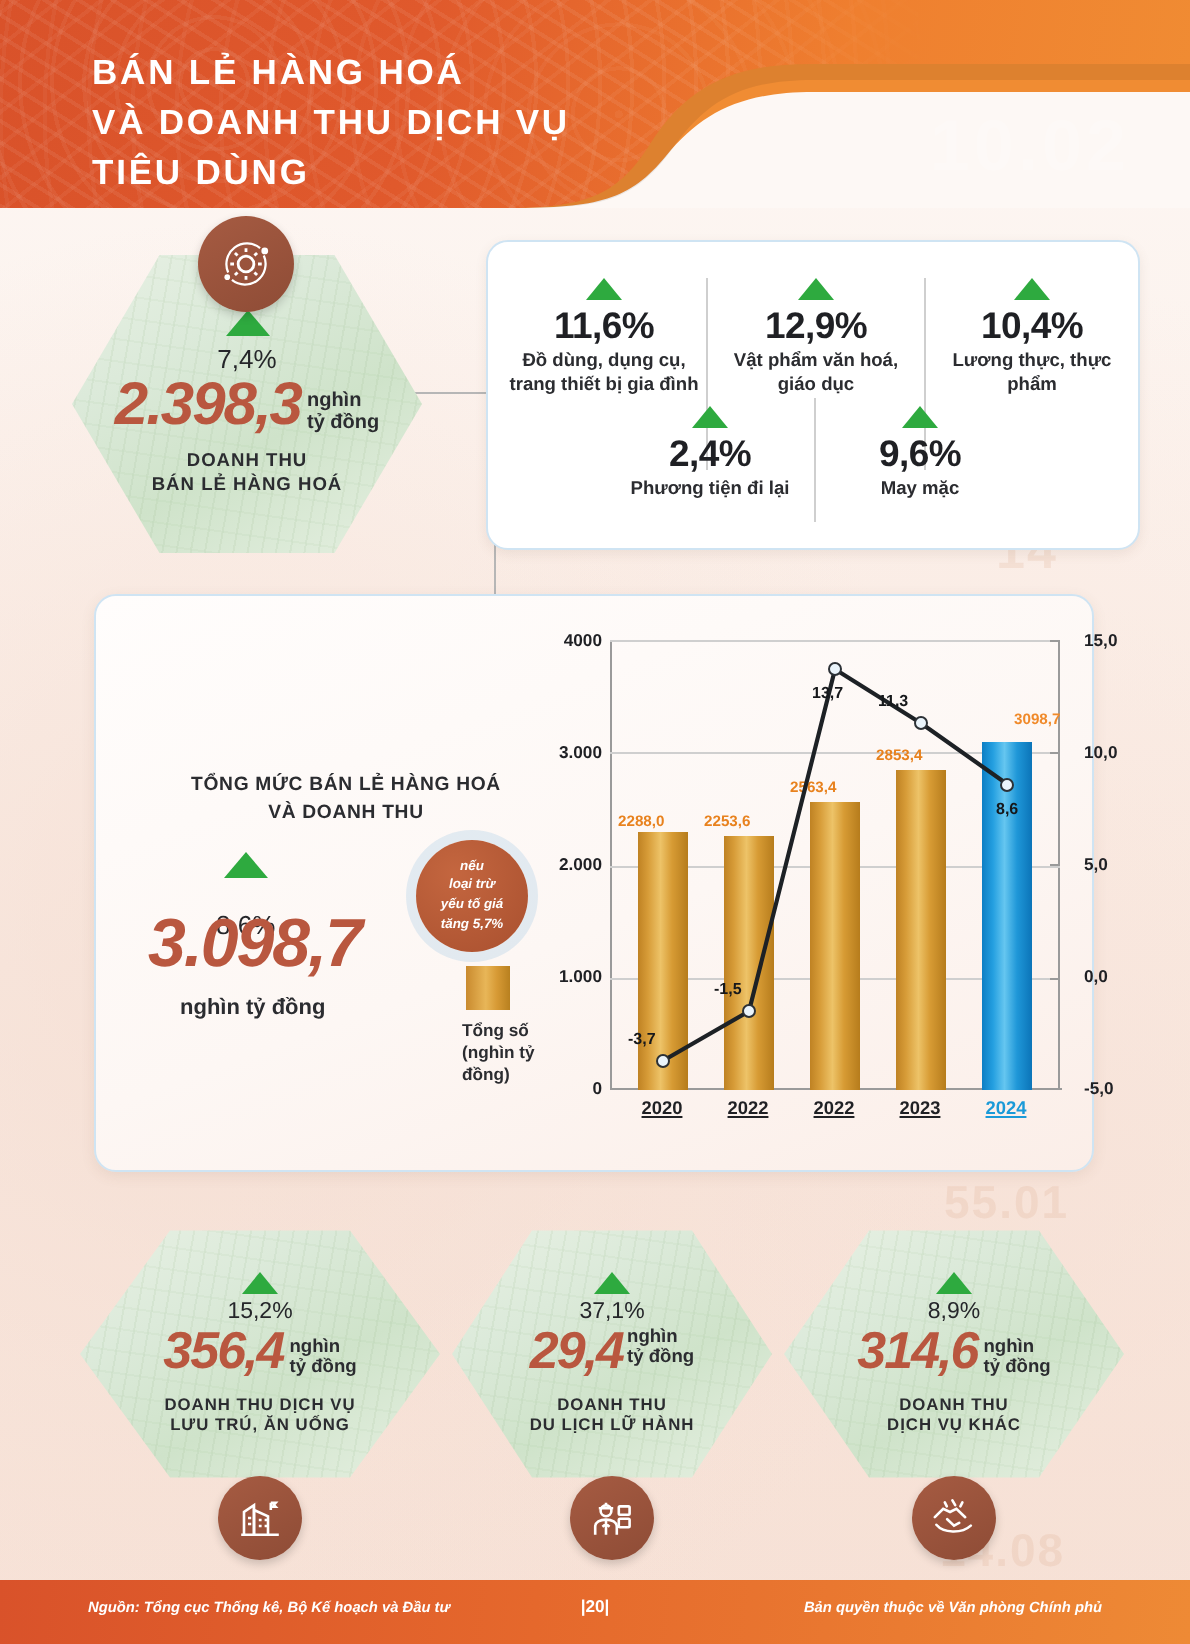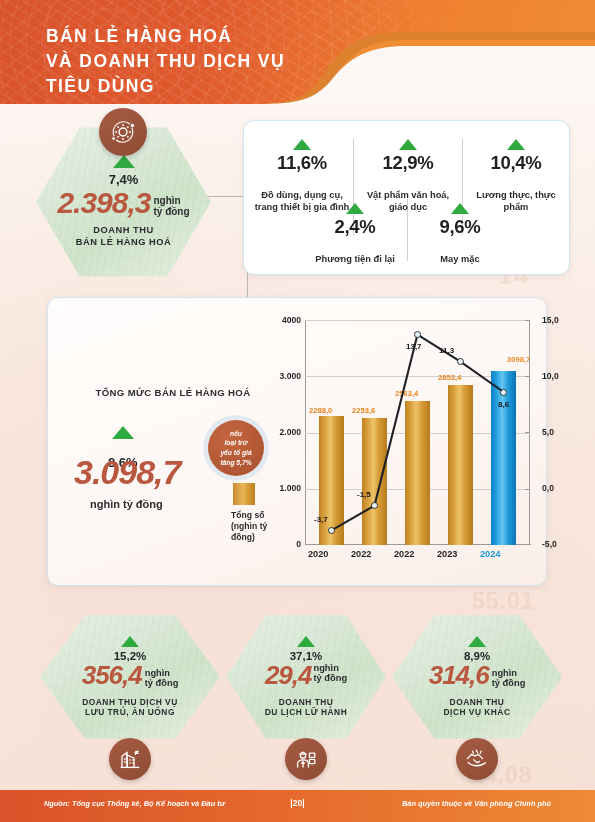--- a/index.html
+++ b/index.html
@@ -43,38 +43,38 @@
     background:linear-gradient(150deg,#e8f1e4 0%,#dceada 30%,#cfe3ca 60%,#e6f0e2 100%);
     display:flex; flex-direction:column; align-items:center; justify-content:center; }
   .hex::after { content:""; position:absolute; inset:0; opacity:.35;
     background:
       repeating-linear-gradient(100deg, rgba(142,180,130,.30) 0 1px, rgba(255,255,255,0) 1px 7px),
       repeating-linear-gradient(8deg, rgba(150,186,138,.22) 0 1px, rgba(255,255,255,0) 1px 11px); }
   .hex > * { position:relative; z-index:2; }
   .tri { width:0;height:0; border-left:11px solid transparent; border-right:11px solid transparent;
     border-bottom:13px solid #2eaa3f; }
   .tri.sm { border-left-width:9px; border-right-width:9px; border-bottom-width:11px; }
-  .pct { font-weight:700; color:#25262a; }
+  .pct { font-weight:400; color:#25262a; }
   .bignum { font-weight:700; color:#b9573f; letter-spacing:-1px; line-height:.95; font-style:italic; }
   .unit { font-weight:700; color:#2b2c30; font-size:10px; line-height:1.08; text-align:left; }
   .hexlabel { font-weight:700; color:#2b2c30; text-align:center; letter-spacing:.5px;
     text-transform:uppercase; line-height:1.28; }
 
   .iconcircle { position:absolute; border-radius:50%;
     background:linear-gradient(150deg,#a65b42,#8e4c36); display:flex;
     align-items:center; justify-content:center; z-index:9;
     box-shadow:0 2px 5px rgba(0,0,0,.18); }
 
   
   .topcard { position:absolute; left:243px; top:120px; width:327px; height:155px;
     background:#fff; border:1.6px solid #cfe4f3; border-radius:11px;
     box-shadow:0 2px 6px rgba(120,90,70,.10); }
   .statcell { position:absolute; text-align:center; }
   .statcell .v { font-size:18.5px; font-weight:700; color:#1f2024; letter-spacing:-.3px; margin-top:2px; }
-  .statcell .t { font-size:9.3px; font-weight:700; color:#2b2c30; line-height:1.26; margin-top:16px; }
+  .statcell .t { font-size:9.3px; font-weight:700; color:#2b2c30; line-height:1.26; margin-top:1px; }
   .vdiv { position:absolute; width:1px; background:#cfcfcf; }
 
   
   .chartcard { position:absolute; left:47px; top:297px; width:500px; height:289px;
     background:linear-gradient(160deg,#fffdfc 0%,#fdf7f4 55%,#fbeee8 100%);
     border:1.6px solid #cfe4f3; border-radius:11px; box-shadow:0 2px 7px rgba(120,90,70,.10); }
   .ctitle { position:absolute; left:20px; top:88px; width:210px; text-align:center;
     font-size:9.6px; font-weight:700; color:#2b2c30; line-height:1.45; letter-spacing:.35px; text-transform:uppercase; }
   .badge { position:absolute; left:160px; top:122px; width:56px; height:56px; border-radius:50%;
     background:radial-gradient(circle at 35% 30%,#c4663f,#a9502f);
@@ -97,21 +97,21 @@
   .ytickR { position:absolute; left:237px; font-size:8.6px; font-weight:700; color:#1f2024; }
   .tickmark { position:absolute; width:5px; height:1.2px; background:#9a9a9a; }
   .bar { position:absolute; bottom:0;
     background:linear-gradient(90deg,#bf8223 0%,#d79c38 20%,#edc368 45%,#d79b34 68%,#b67c1c 100%); }
   .bar.blue { background:linear-gradient(90deg,#0d7ec4 0%,#249fe0 22%,#65c6f0 45%,#1f97d8 70%,#0b74b8 100%); }
   .barlab { position:absolute; font-size:7.6px; font-weight:700; color:#e8821e; white-space:nowrap; }
   .barlab.b { color:#f08a2a;margin-left:24px; }
   .dot { position:absolute; width:7px; height:7px; border-radius:50%;
     background:#eaf4fb; border:1.6px solid #2c3136; }
   .linelab { position:absolute; font-size:8px; font-weight:700; color:#16181b; white-space:nowrap; }
-  .xlab { position:absolute; top:229px; font-size:9.2px; font-weight:700; color:#1f2024; text-align:left; width:46px; }
+  .xlab { position:absolute; top:229px; font-size:9.2px; font-weight:700; color:#1f2024; text-align:center; width:46px;text-decoration:underline; }
   .xlab.cur { color:#1a9ad8; }
 
   
   .footer { position:absolute; left:0; bottom:0; width:595px; height:32px;
     background:linear-gradient(95deg,#d9522a 0%,#e5682c 45%,#ee8a35 100%); }
   .fsrc { position:absolute; left:44px; top:9px; font-size:7.4px; font-style:italic;
     font-weight:700; color:#fff; }
   .fpg { position:absolute; left:0; right:0; top:8px; text-align:center;
     font-size:8.6px; font-weight:700; color:#fff; }
   .fcr { position:absolute; right:44px; top:9px; font-size:7.4px; font-style:italic;
@@ -203,20 +203,21 @@
     <div class="tri sm" style="margin:0 auto;"></div>
     <div class="v">9,6%</div>
     <div class="t">May mặc</div>
   </div>
 </div>
 
 <div class="chartcard">
 
   <div class="ctitle">
     <div>TỔNG MỨC BÁN LẺ HÀNG HOÁ</div>
+    <div>VÀ DOANH THU</div>
   </div>
 
   <div style="position:absolute;left:60px;top:128px;display:flex;flex-direction:column;align-items:center;">
     <div class="tri"></div>
     <div class="pct" style="font-size:13px;margin-top:16px;">8,6%</div>
   </div>
 
   <div class="badge">
     <div>
       <div>nếu</div>

